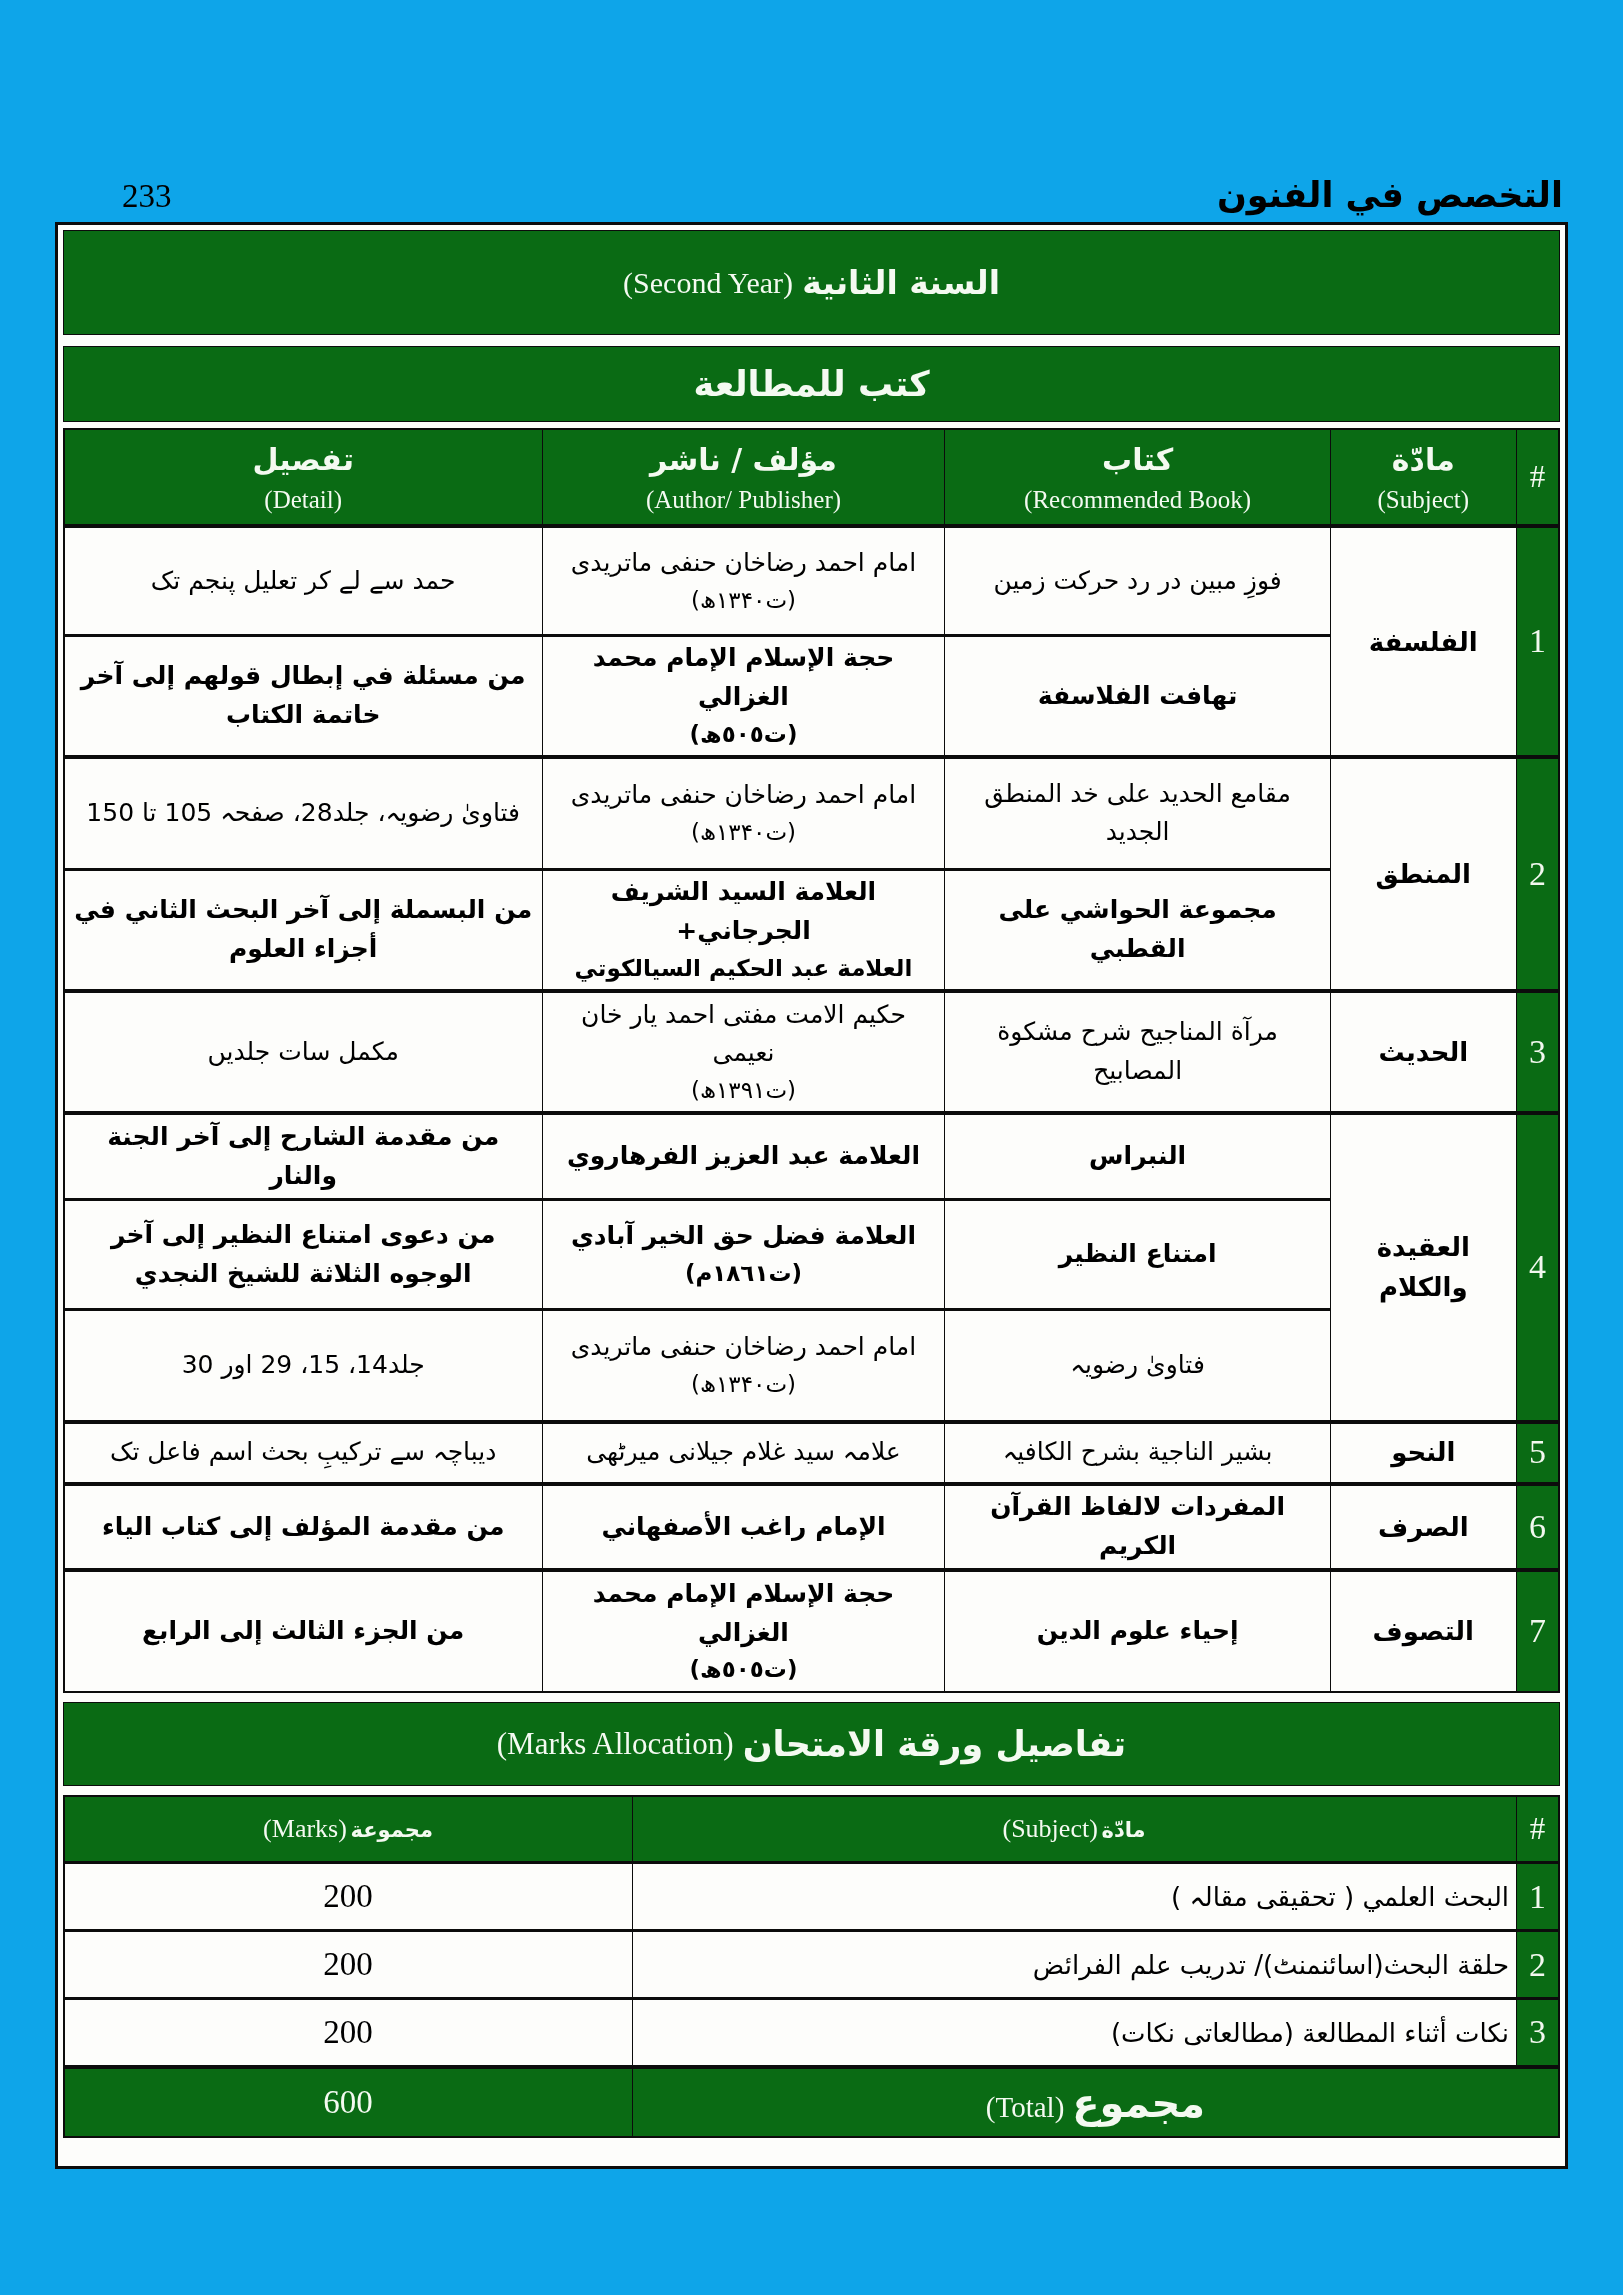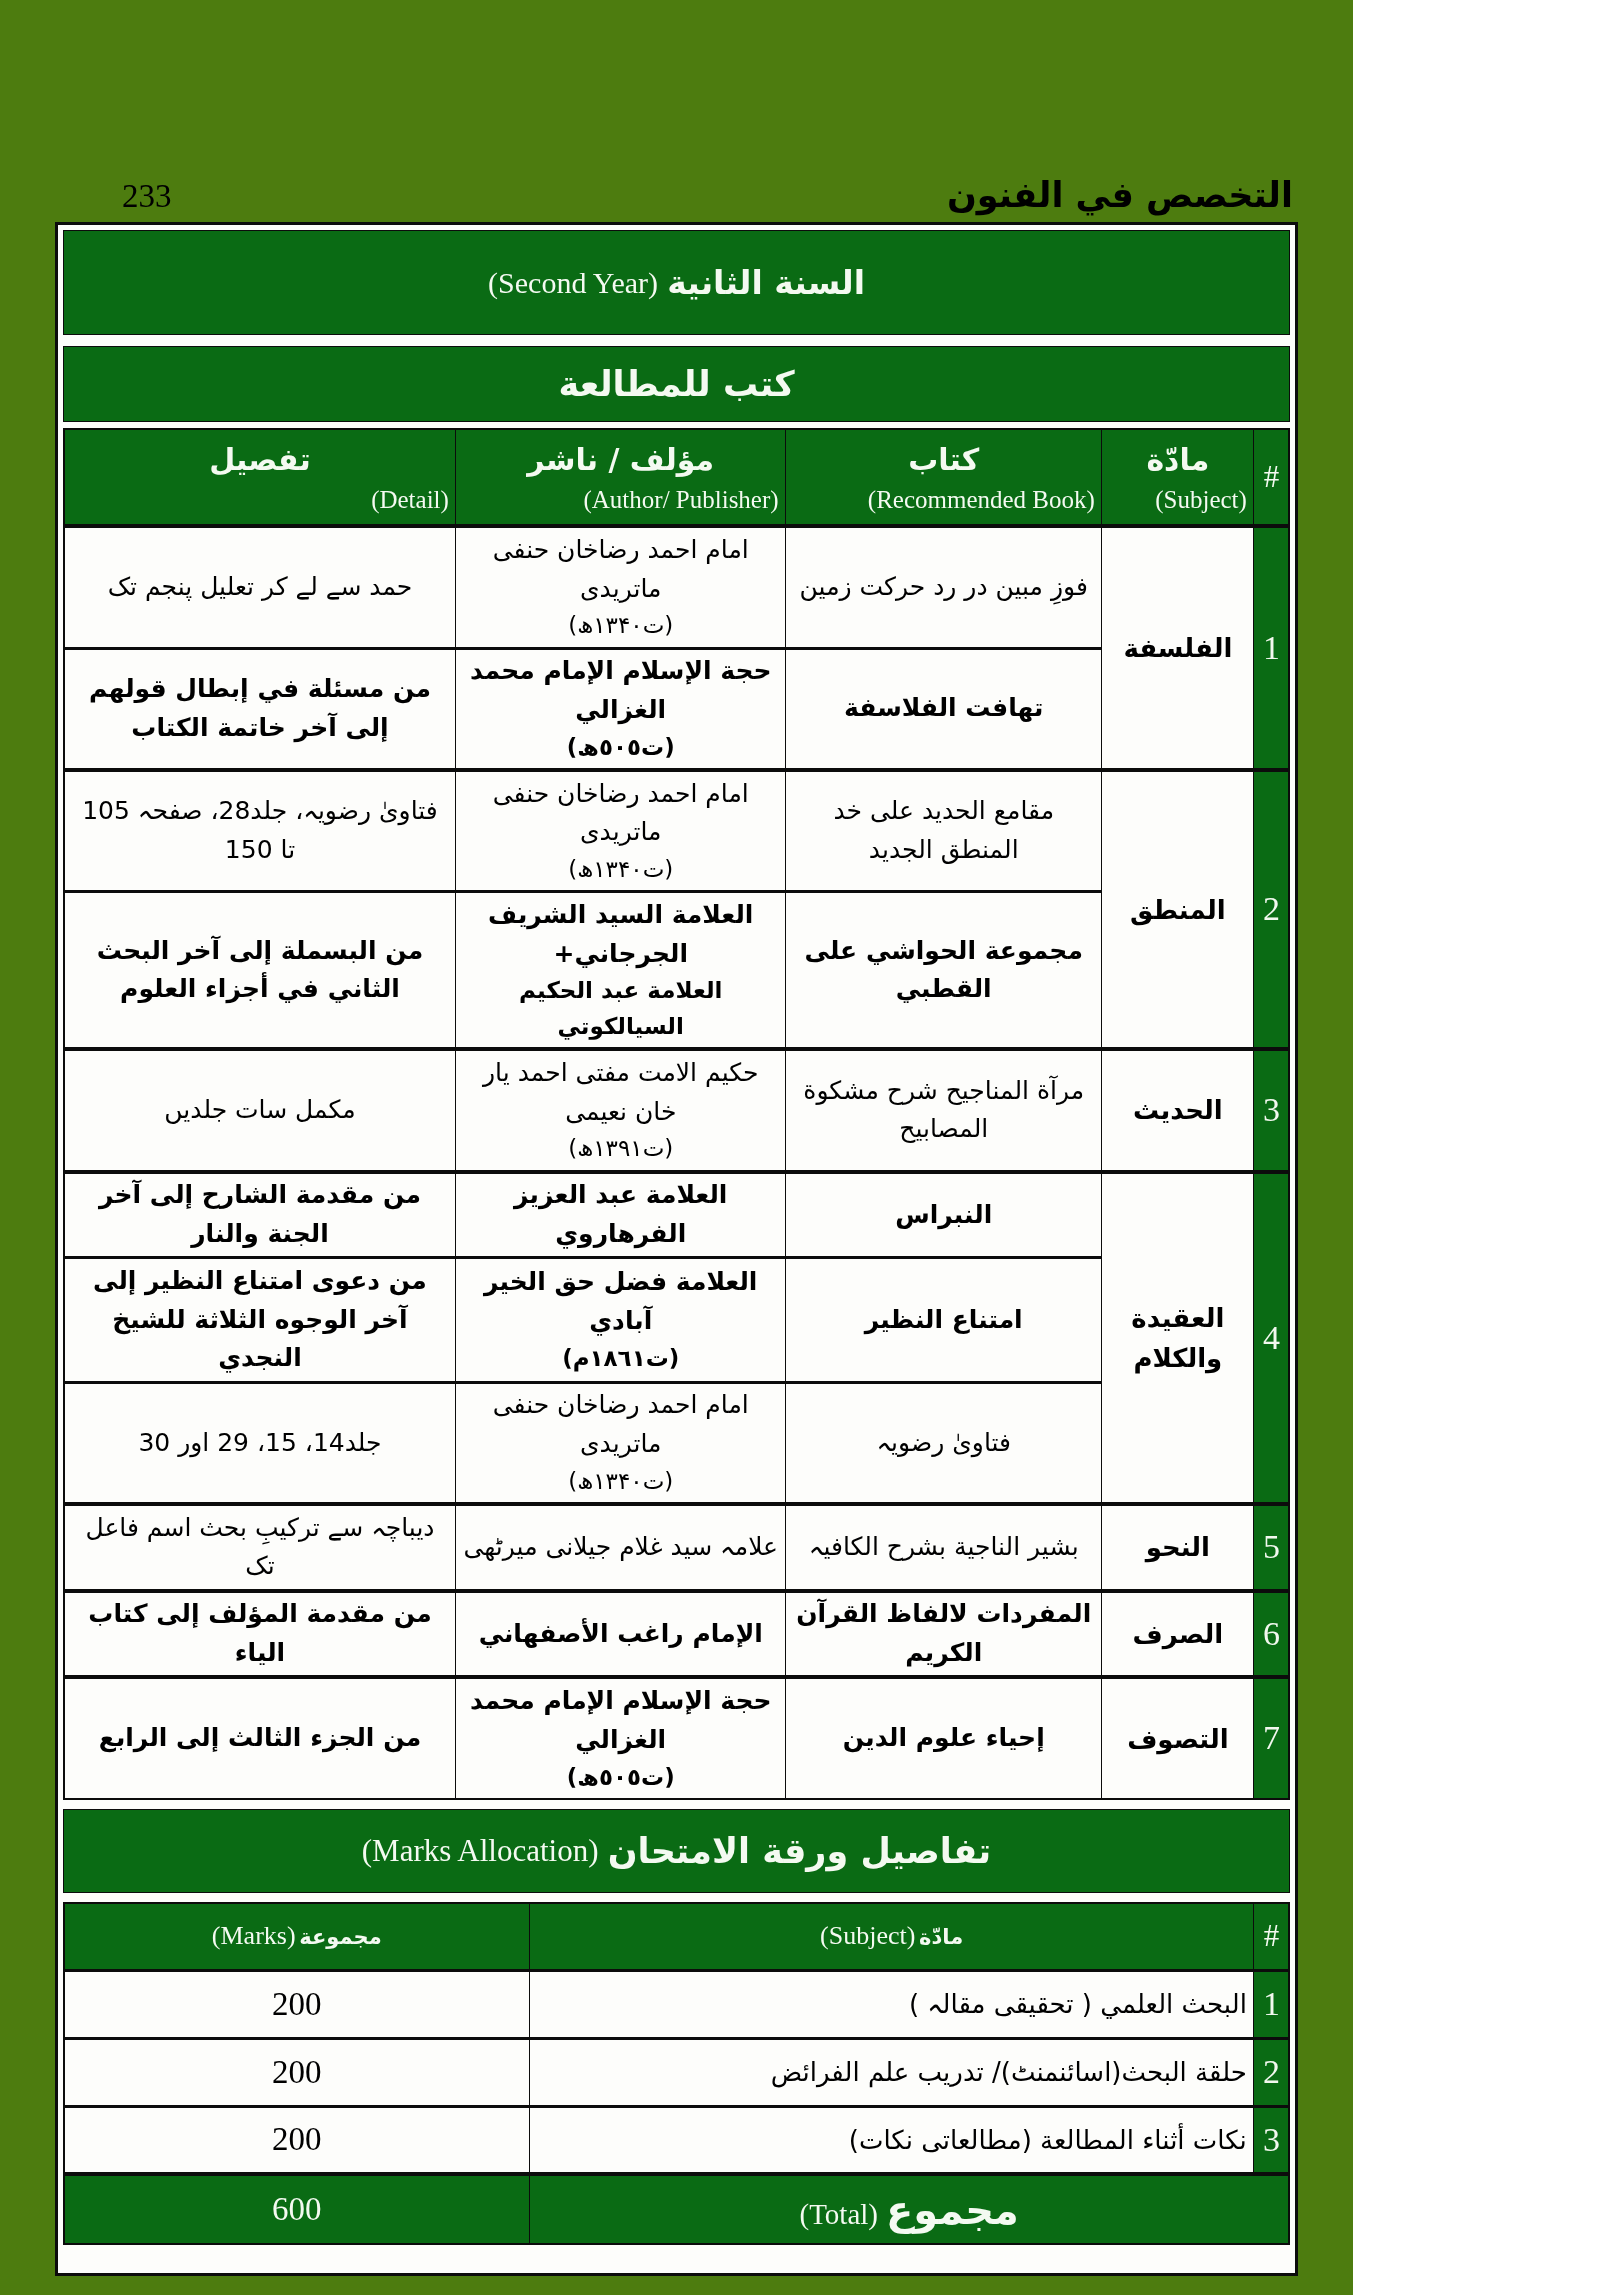--- a/index.html
+++ b/index.html
@@ -1,18 +1,18 @@
 <!DOCTYPE html>
 <html style="font-size:10.5px"><head>
 <meta charset="utf-8">
 <style>
   html,body{margin:0;padding:0;}
   body{background:#ffffff;}
   .page{
-    width:1353px;height:2295px;background:#4d7c0f;position:relative;overflow:hidden;
+    width:1623px;height:2295px;background:#0ea5e9;position:relative;overflow:hidden;
     font-family:"DejaVu Sans",sans-serif;color:#000;
   }
   
   .page-head{
     margin:134px 60px 0 60px;height:79px;
     display:flex;flex-direction:row;justify-content:space-between;align-items:flex-end;
   }
   .page-num{font-family:"Liberation Serif",serif;font-size:33px;padding-left:62px;line-height:1;}
   .page-title{font-size:35px;font-weight:bold;line-height:1;direction:rtl;}
   
@@ -33,21 +33,21 @@
   .band-marks{height:82px;font-size:35px;margin:9.2px 0 9.2px 0;}
   .band-marks .en{font-size:31px;}
   
   table{border-collapse:collapse;width:100%;table-layout:fixed;}
   table.books, table.marks{border:2.6px solid #0c0c0c;}
   th,td{border:1.3px solid #0c0c0c;text-align:center;vertical-align:middle;padding:2.6px 6.5px;overflow:hidden;}
   thead th{
     background:#0a6b14;color:#f4faf1;border-bottom:3.3px solid #0c0c0c;
   }
   thead .ar{font-size:30px;font-weight:bold;display:block;line-height:1.5;}
-  thead .en{font-size:25px;font-weight:normal;font-family:"Liberation Serif",serif;display:block;line-height:1.4;text-align:right;}
+  thead .en{font-size:25px;font-weight:normal;font-family:"Liberation Serif",serif;display:block;line-height:1.4;}
   thead th.numcol{font-size:31px;font-family:"Liberation Serif",serif;font-weight:normal;}
   td{font-size:25px;line-height:1.55;}
   td.numcell{
     background:#0a6b14;color:#f2f8ef;font-family:"Liberation Serif",serif;font-size:34px;
   }
   td.subject{font-weight:bold;font-size:26px;}
   td .a2{font-size:23px;display:block;}
   .nk{font-weight:bold;}        
   .nq{font-weight:normal;}      
   

